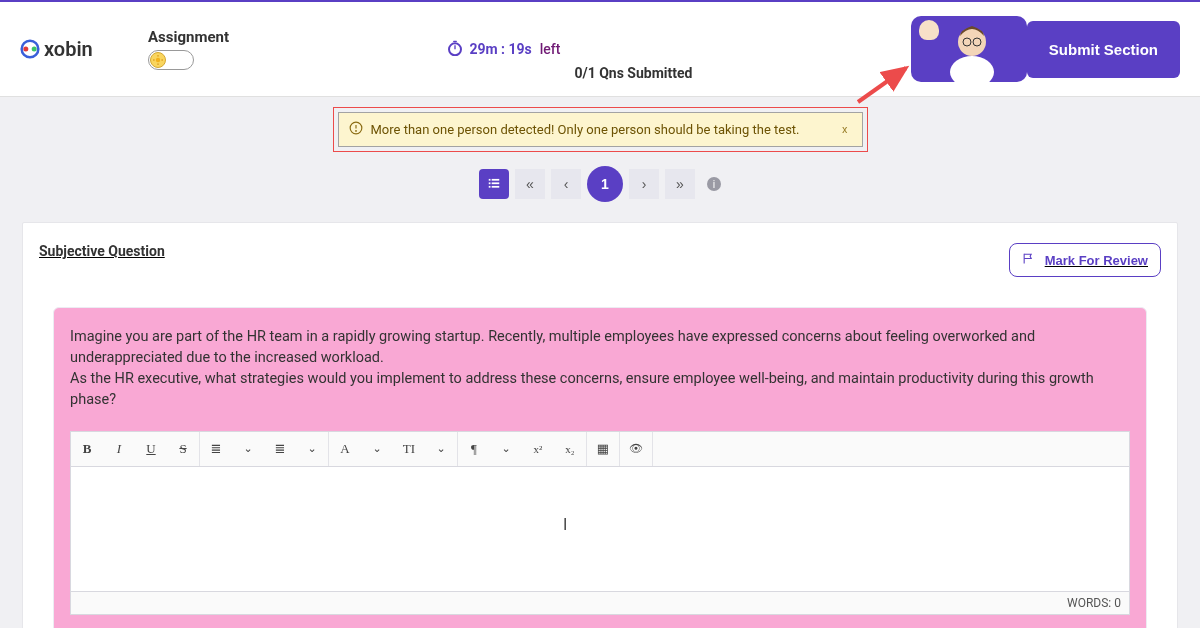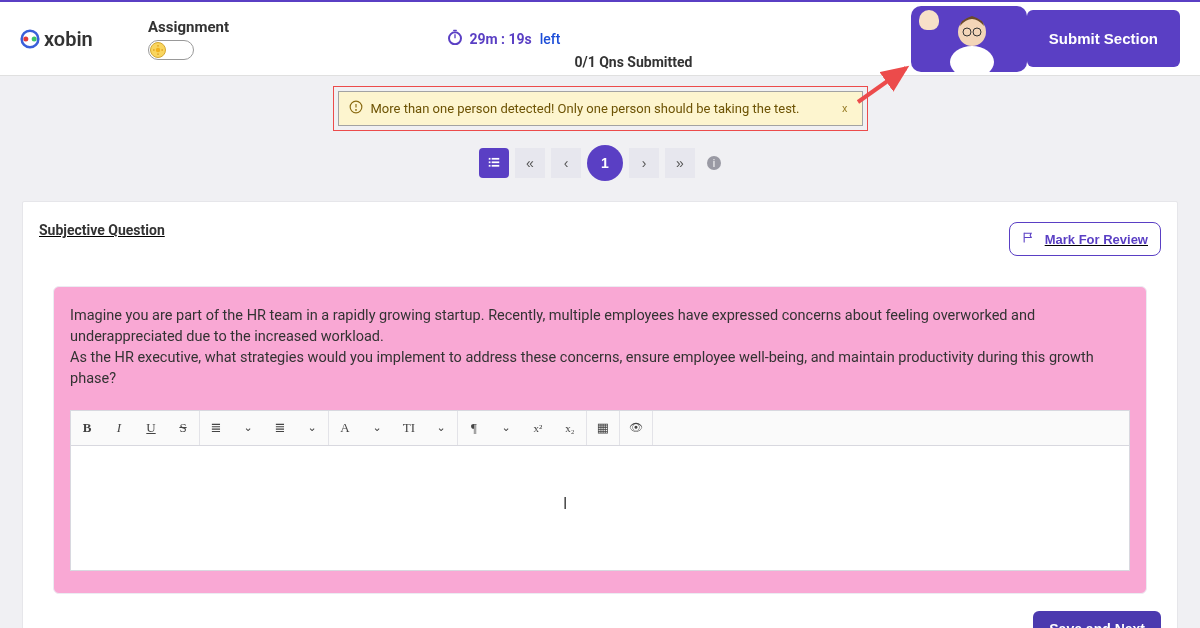--- a/index.html
+++ b/index.html
@@ -1,28 +1,28 @@
 <!DOCTYPE html>
 <html><head>
 <meta charset="utf-8">
 <style>
   * { box-sizing: border-box; margin: 0; padding: 0; }
   body { font-family: -apple-system, BlinkMacSystemFont, "Segoe UI", Roboto, Arial, sans-serif; background: #f0f0f3; width: 1200px; height: 628px; overflow: hidden; }
-  .header { background: #fff; border-top: 2px solid #5a3fc4; display: flex; align-items: center; padding: 4px 20px; height: 76px; border-bottom: 1px solid #e0e0e0; }
+  .header { background: #fff; border-top: 2px solid #5a3fc4; display: flex; align-items: center; padding: 4px 20px; height: 97px; border-bottom: 1px solid #e0e0e0; }
   .logo-area { display: flex; flex-direction: column; width: 140px; }
   .logo { display: flex; align-items: center; gap: 4px; font-size: 20px; font-weight: 600; color: #333; }
   .logo-icon { width: 20px; height: 20px; display: inline-block; }
   .logo-icon svg { width:100%; height:100%; }
   .title-area { margin-left: -12px; }
   .assignment-title { font-size: 15px; font-weight: 700; color: #333; }
   .toggle { margin-top: 4px; width: 46px; height: 20px; border: 1px solid #999; border-radius: 10px; background: #fff; display: flex; align-items: center; padding:1px; }
   .toggle-knob { width: 16px; height: 16px; border-radius: 50%; background: #f9d55e; border:1px solid #d4a832; display:flex;align-items:center;justify-content:center; }
   .timer-block { flex:1; display:flex; align-items:center; justify-content:center; gap:14px; font-size:14px; }
   .timer { display:flex; align-items:center; gap:6px; color:#5a3fc4; font-weight:700; }
-  .timer .left { color:#1d4ed8; font-weight:500; margin-left:2px; }
+  .timer .left { color:#701a75; font-weight:500; margin-left:2px; }
   .qns-submitted { font-weight:700; color:#333;margin-top:47px; }
   .webcam { width:116px; height:66px; border-radius:10px; background:#5a3fc4; position:relative; overflow:hidden; }
   .webcam .person-main { position:absolute; bottom:-2px; left:50%; transform:translateX(-44%); width:50px; height:64px;}
   .webcam .person-second { position:absolute; top:4px; left:8px; width:20px; height:20px; background:#f7e0c8; border-radius:50% 50% 40% 40%; }
   .submit-section { margin-left:0; background:#5a3fc4; color:#fff; font-weight:700; border:none; border-radius:6px; padding:20px 22px; font-size:15px; cursor:pointer; }
   .arrow-anno { position:absolute; top:62px; left:854px; pointer-events:none; }
   .alert-wrap { display:flex; justify-content:center; margin-top:10px; }
   .alert-box { width:535px; border:1px solid #ec4b4b; padding:4px; }
   .alert-inner { background:#fdf5cf; border:1px solid #a3a3a3; padding:8px 10px; display:flex; align-items:center; gap:8px; color:#6d5304; font-size:13px; }
   .alert-inner .close { margin-left:auto; font-size:11px; color:#9a7f2b; cursor:pointer; padding:0 4px; }
@@ -210,17 +210,18 @@
         <div class="tb-group">
           <span class="tb-btn">▦</span>
         </div>
         <div class="tb-group">
           <span class="tb-btn sm">👁</span>
         </div>
       </div>
       <div class="editor-area">
         <span class="cursor">I</span>
       </div>
+      <div class="editor-footer">WORDS: 0</div>
     </div>
   </div>
 
   <button class="save-next">Save and Next</button>
 </div>
 
 </body></html>

